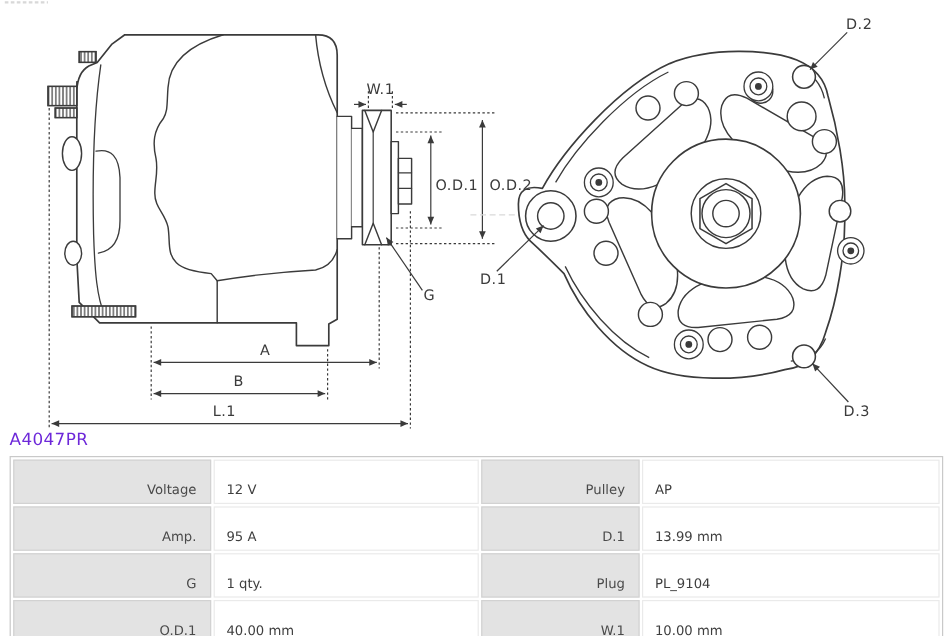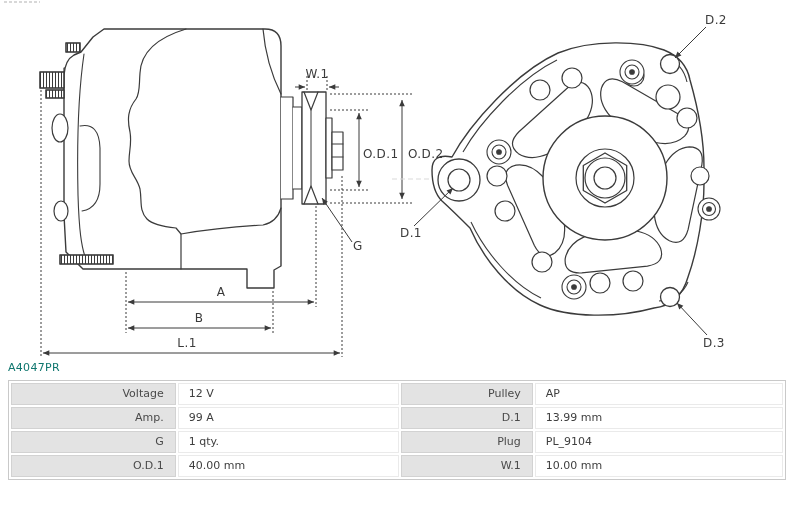--- a/index.html
+++ b/index.html
@@ -1,22 +1,22 @@
 <!DOCTYPE html>
 <html><head>
 <meta charset="utf-8">
 <style>
   html,body{margin:0;padding:0;background:#ffffff;}
   body{width:791px;font-family:"DejaVu Sans","Liberation Sans",sans-serif;}
   .drawing-wrap{width:791px;height:358px;position:relative;}
   svg{display:block;}
-  .pn{color:#0f766e;font-size:11px;line-height:17px;margin:1px 0 4px 8px;letter-spacing:.3px;}
+  .pn{color:#6d28d9;font-size:14px;line-height:17px;margin:1px 0 4px 8px;letter-spacing:.3px;}
   .tbl-wrap{margin:0 5px 0 8px;border:1px solid #c9c9c9;background:#fff;}
   table{border-collapse:separate;border-spacing:2px;width:100%;table-layout:fixed;font-size:11px;}
-  td{padding:2px 11px 3px 10px;height:15px;overflow:hidden;white-space:nowrap;}
+  td{padding:17px 11px 3px 10px;height:15px;overflow:hidden;white-space:nowrap;}
   td.lbl{background:#e3e3e3;border:1px solid #d2d2d2;text-align:right;color:#4a4a4a;}
   td.val{background:#ffffff;border:1px solid #eaeaea;text-align:left;color:#3e3e3e;}
   col.c1{width:21.5%;} col.c2{width:28.9%;} col.c3{width:17.2%;} col.c4{width:auto;}
   text{font-family:"DejaVu Sans","Liberation Sans",sans-serif;font-size:12px;fill:#3b3b3b;letter-spacing:.4px;}
 </style>
 </head>
 <body>
 
 <div class="drawing-wrap">
 <svg width="791" height="358" viewBox="0 0 791 358">
@@ -210,21 +210,21 @@
       </colgroup>
     <tbody>
       <tr>
         <td class="lbl">Voltage</td>
         <td class="val">12 V</td>
         <td class="lbl">Pulley</td>
         <td class="val">AP</td>
       </tr>
       <tr>
         <td class="lbl">Amp.</td>
-        <td class="val">99 A</td>
+        <td class="val">95 A</td>
         <td class="lbl">D.1</td>
         <td class="val">13.99 mm</td>
       </tr>
       <tr>
         <td class="lbl">G</td>
         <td class="val">1 qty.</td>
         <td class="lbl">Plug</td>
         <td class="val">PL_9104</td>
       </tr>
       <tr>

